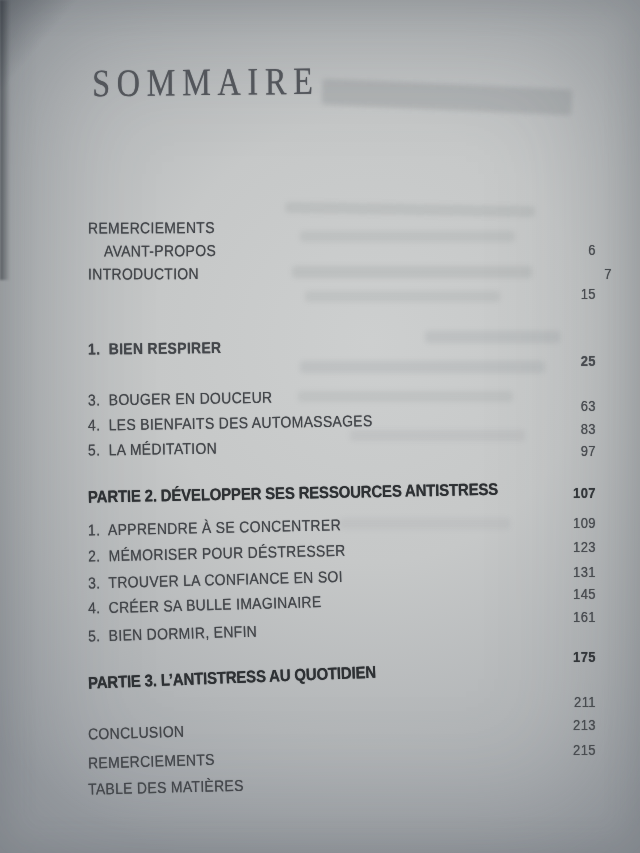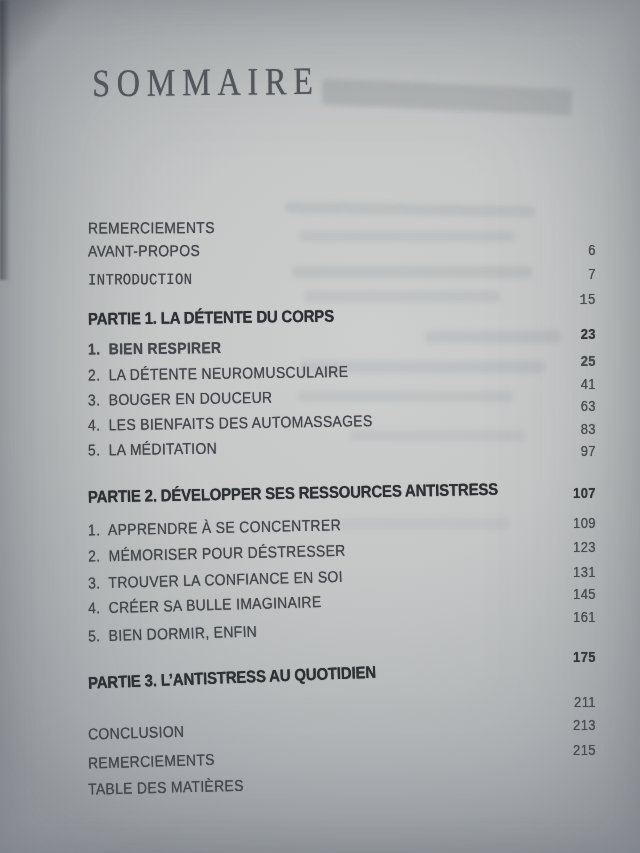--- a/index.html
+++ b/index.html
@@ -56,40 +56,32 @@
   <div class="ghost" style="top:391px;left:298px;width:215px;height:11px;background:rgba(100,105,112,.10);"></div>
   <div class="ghost" style="top:430px;left:350px;width:175px;height:11px;background:rgba(100,105,112,.09);"></div>
   <div class="ghost" style="top:518px;left:340px;width:170px;height:11px;background:rgba(100,105,112,.08);"></div>
 
   <div class="title">SOMMAIRE</div>
 
   <div class="row" style="top:220px;">
     <span class="lbl" style="--rot:-0.3deg;">REMERCIEMENTS</span>
     <span class="num" style="--dy:23px;">6</span>
   </div>
-  <div class="row" style="top:243px;">
+  <div class="row" style="top:243px;margin-left:16px;">
     <span class="lbl" style="--rot:-0.3deg;">AVANT-PROPOS</span>
     <span class="num" style="--dy:24px;">7</span>
   </div>
-  <div class="row" style="top:272px;font-family:Liberation Mono, monospace;">
+  <div class="row" style="top:266px;">
     <span class="lbl" style="--rot:-0.3deg;">INTRODUCTION</span>
     <span class="num" style="--dy:21px;">15</span>
   </div>
 
-  <div class="row part" style="top:310px;">
-    <span class="lbl" style="--rot:-0.7deg;">PARTIE 1. LA DÉTENTE DU CORPS</span>
-    <span class="num" style="--dy:17px;">23</span>
-  </div>
   <div class="row" style="top:341px;font-weight:bold;">
     <span class="lbl" style="--rot:-0.7deg;">1.  BIEN RESPIRER</span>
     <span class="num" style="--dy:13px;">25</span>
-  </div>
-  <div class="row" style="top:367px;">
-    <span class="lbl" style="--rot:-0.8deg;">2.  LA DÉTENTE NEUROMUSCULAIRE</span>
-    <span class="num" style="--dy:10px;">41</span>
   </div>
   <div class="row" style="top:392px;gap:8px;">
     <span class="lbl" style="--rot:-0.9deg;">3.  BOUGER EN DOUCEUR</span>
     <span class="num" style="--dy:7px;">63</span>
   </div>
   <div class="row" style="top:417px;gap:29px;">
     <span class="lbl" style="--rot:-0.9deg;">4.  LES BIENFAITS DES AUTOMASSAGES</span>
     <span class="num" style="--dy:5px;">83</span>
   </div>
   <div class="row" style="top:442px;">

